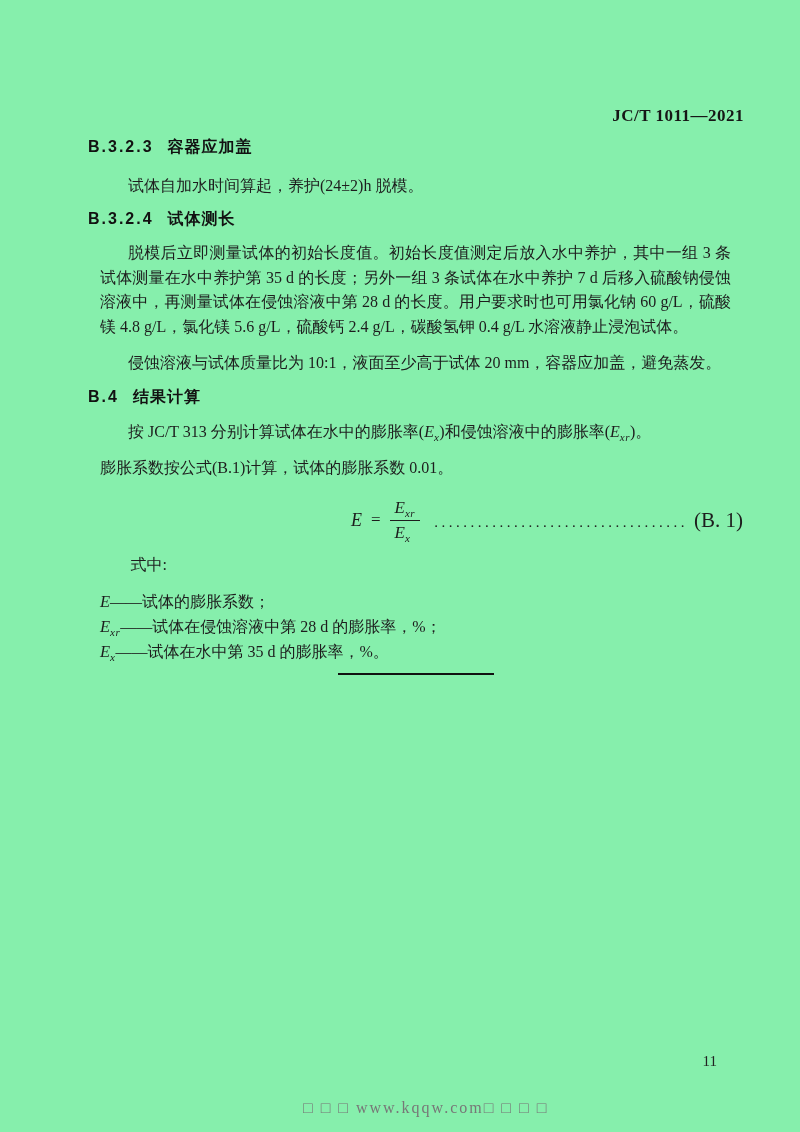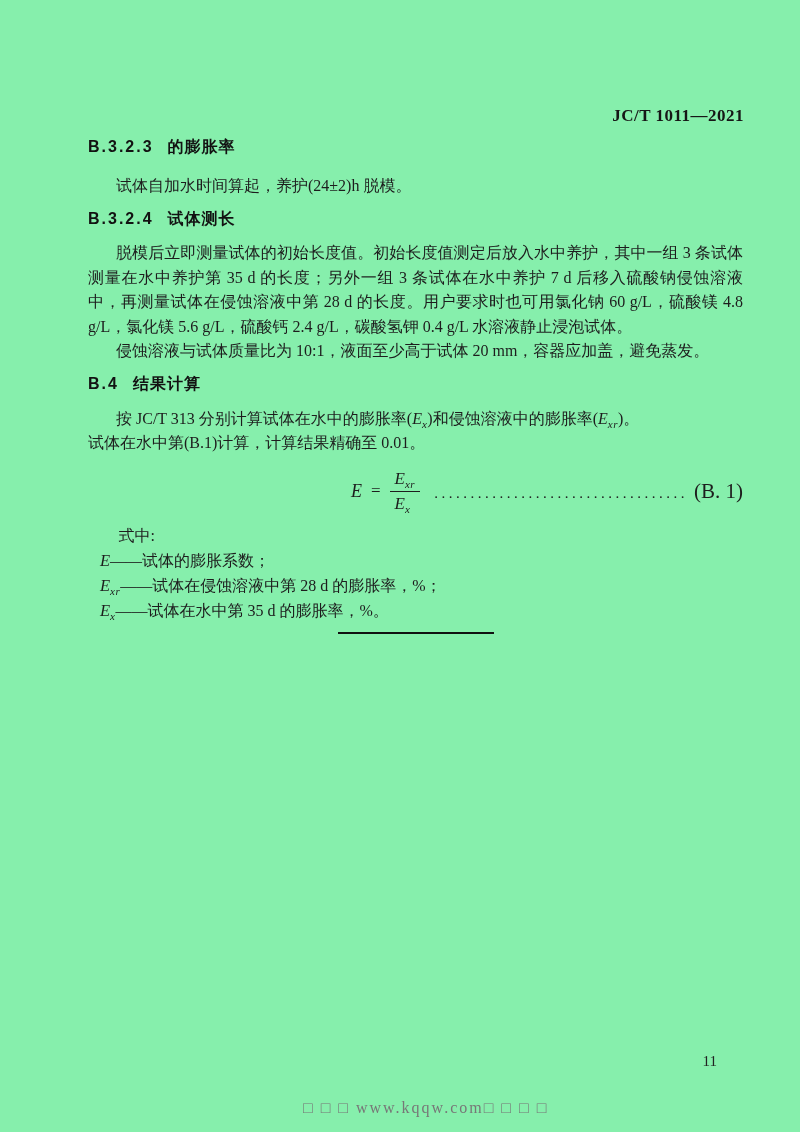--- a/index.html
+++ b/index.html
@@ -46,21 +46,21 @@
   .sec-heading .sec-num {
     letter-spacing: 2px;
     margin-right: 14px;
   }
   .sec-heading .sec-title {
     letter-spacing: 1px;
   }
   .h-first { margin-bottom: 21px; }
   .h-second { margin-top: 15px; margin-bottom: 13px; }
   .h-third { margin-top: 11px; margin-bottom: 14px; }
-  p { margin: 0; }
+  p { margin: 12px; }
   .p-single {
     line-height: 18px;
     text-indent: 1.75em;
   }
   .p-indent { text-indent: 1.75em; }
   .p-noindent { text-indent: 0; }
   .p-tight { line-height: 24px; }
   .var {
     font-style: italic;
     font-family: "Liberation Serif", "DejaVu Serif", serif;
@@ -156,39 +156,39 @@
 
 <div class="page">
 
   <header class="doc-header">
     <span>JC/T 1011—2021</span>
   </header>
 
   <main class="doc-body">
 
     <h3 class="sec-heading h-first">
-      <span class="sec-num">B.3.2.3</span><span class="sec-title">的膨胀率</span>
+      <span class="sec-num">B.3.2.3</span><span class="sec-title">容器应加盖</span>
     </h3>
 
     <p class="p-single">试体自加水时间算起，养护(24±2)h 脱模。</p>
 
     <h3 class="sec-heading h-second">
       <span class="sec-num">B.3.2.4</span><span class="sec-title">试体测长</span>
     </h3>
 
     <p class="p-indent">脱模后立即测量试体的初始长度值。初始长度值测定后放入水中养护，其中一组 3 条试体测量在水中养护第 35 d 的长度；另外一组 3 条试体在水中养护 7 d 后移入硫酸钠侵蚀溶液中，再测量试体在侵蚀溶液中第 28 d 的长度。用户要求时也可用氯化钠 60 g/L，硫酸镁 4.8 g/L，氯化镁 5.6 g/L，硫酸钙 2.4 g/L，碳酸氢钾 0.4 g/L 水溶液静止浸泡试体。</p>
     <p class="p-indent">侵蚀溶液与试体质量比为 10:1，液面至少高于试体 20 mm，容器应加盖，避免蒸发。</p>
 
     <h3 class="sec-heading h-third">
       <span class="sec-num">B.4</span><span class="sec-title">结果计算</span>
     </h3>
 
     <p class="p-indent p-tight"><span>按 JC/T 313 分别计算试体在水中的膨胀率(</span><i class="var">E</i><sub class="var-sub">x</sub><span>)和侵蚀溶液中的膨胀率(</span><i class="var">E</i><sub class="var-sub">xr</sub><span>)。</span></p>
 
-    <p class="p-noindent p-tight">试体在水中第(B.1)计算，计算结果精确至 0.01。</p>
+    <p class="p-noindent p-tight">膨胀系数按公式(B.1)计算，试体的膨胀系数 0.01。</p>
 
     <div class="formula-row">
       <span class="formula-lhs var">E</span>
       <span class="formula-equals">=</span>
       <span class="fraction">
         <span class="frac-num"><i class="var">E</i><sub class="var-sub">xr</sub></span>
         <span class="frac-bar"></span>
         <span class="frac-den"><i class="var">E</i><sub class="var-sub">x</sub></span>
       </span>
       <span class="formula-dots">...........................................................................</span>

